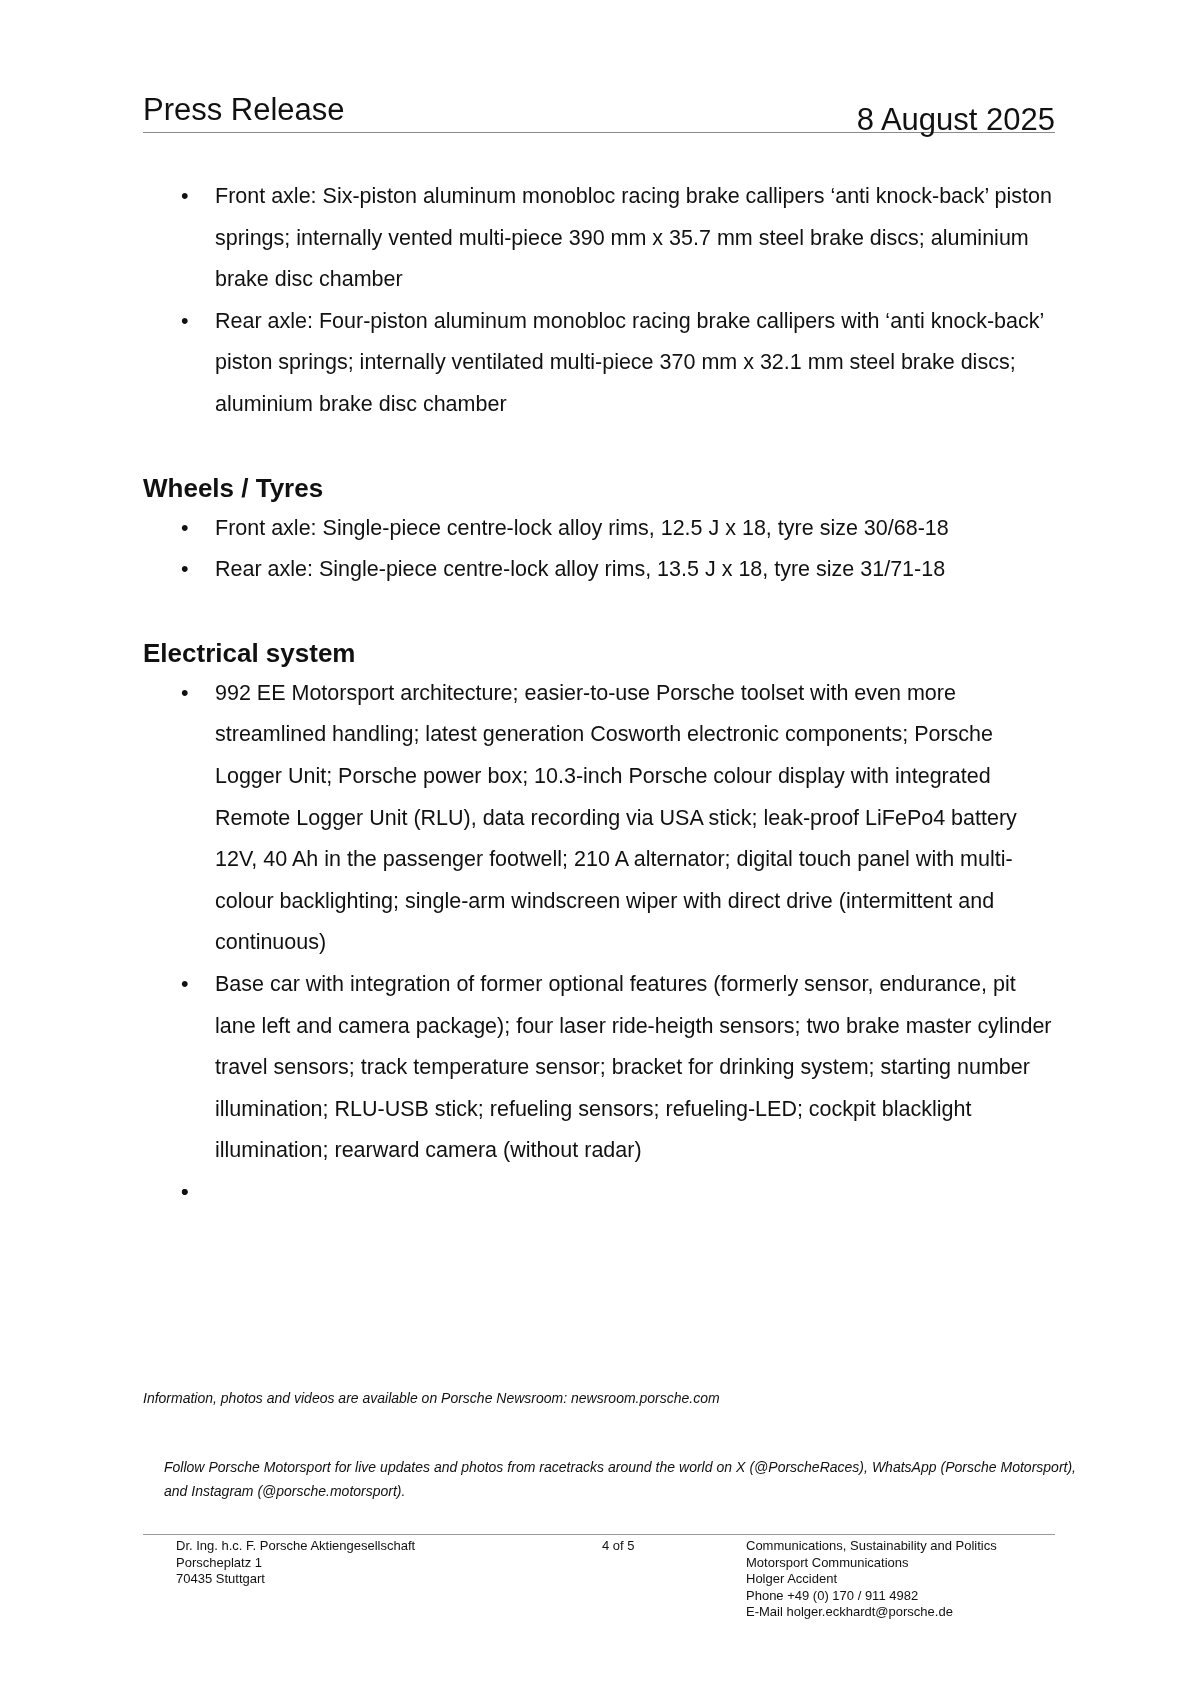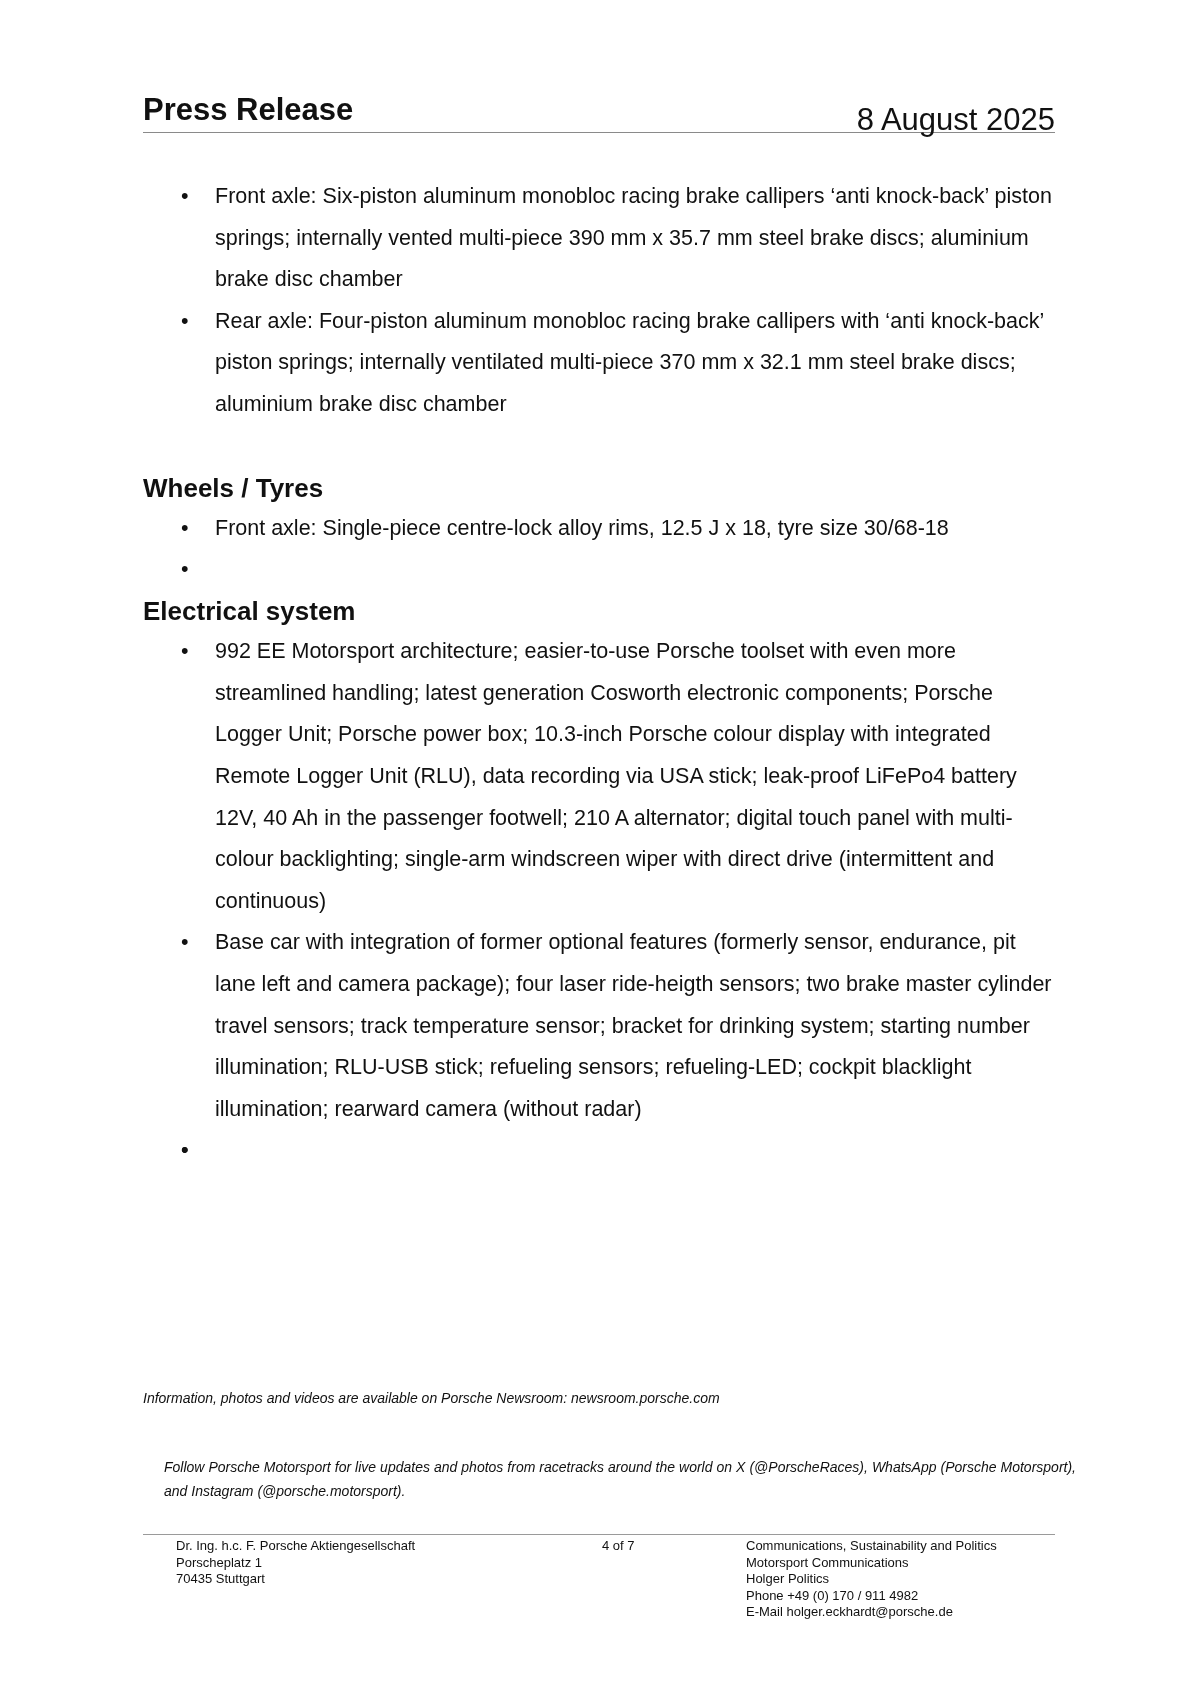--- a/index.html
+++ b/index.html
@@ -1,20 +1,20 @@
 <!DOCTYPE html>
 <html><head>
   <meta charset="utf-8">
   <style>
     html, body { margin: 0; padding: 0; background: #ffffff; }
     body { width: 1190px; height: 1683px; position: relative; overflow: hidden;
            font-family: "Liberation Sans", sans-serif; color: #111; }
     .header { position: absolute; left: 143px; top: 88px; width: 912px; height: 44px;
               border-bottom: 1px solid #8a8a8a; }
-    .header .title { position: absolute; left: 0; top: 4px; font-size: 31px; font-weight: bold; }
+    .header .title { position: absolute; left: 0; top: 4px; font-size: 31px; }
     .header .date { position: absolute; right: 0; top: 14px; font-size: 31px; }
     .content { position: absolute; left: 143px; top: 176px; width: 912px; font-size: 21.5px; }
     ul { list-style: none; margin: 0; padding: 0; }
     li { position: relative; padding-left: 72px; line-height: 41.6px; }
     li .bullet { position: absolute; left: 38px; top: 0; }
     .section-title { font-weight: bold; font-size: 26px; line-height: 40px; }
     .gap { height: 42px; }
     .note { position: absolute; left: 143px; width: 912px; font-style: italic; font-size: 14px; }
     .note1 { top: 1390px; }
     .note2 { top: 1455px; line-height: 24px; text-align: justify; text-align-last: left; margin-left: 21px; }
@@ -37,21 +37,21 @@
 <div class="content">
   <ul>
     <li><span class="bullet">•</span><span>Front axle: Six-piston aluminum monobloc racing brake callipers ‘anti knock-back’ piston springs; internally vented multi-piece 390 mm x 35.7 mm steel brake discs; aluminium brake disc chamber</span></li>
     <li><span class="bullet">•</span><span>Rear axle: Four-piston aluminum monobloc racing brake callipers with ‘anti knock-back’ piston springs; internally ventilated multi-piece 370 mm x 32.1 mm steel brake discs; aluminium brake disc chamber</span></li>
   </ul>
 
   <div class="gap"></div>
   <div class="section-title">Wheels / Tyres</div>
   <ul>
     <li><span class="bullet">•</span><span>Front axle: Single-piece centre-lock alloy rims, 12.5 J x 18, tyre size 30/68-18</span></li>
-    <li><span class="bullet">•</span></li>
+    <li><span class="bullet">•</span><span>Rear axle: Single-piece centre-lock alloy rims, 13.5 J x 18, tyre size 31/71-18</span></li>
   </ul>
 
   <div class="gap"></div>
   <div class="section-title">Electrical system</div>
   <ul>
     <li><span class="bullet">•</span><span>992 EE Motorsport architecture; easier-to-use Porsche toolset with even more streamlined handling; latest generation Cosworth electronic components; Porsche Logger Unit; Porsche power box; 10.3-inch Porsche colour display with integrated Remote Logger Unit (RLU), data recording via USA stick; leak-proof LiFePo4 battery 12V, 40 Ah in the passenger footwell; 210 A alternator; digital touch panel with multi-colour backlighting; single-arm windscreen wiper with direct drive (intermittent and continuous)</span></li>
     <li><span class="bullet">•</span><span>Base car with integration of former optional features (formerly sensor, endurance, pit lane left and camera package); four laser ride-heigth sensors; two brake master cylinder travel sensors; track temperature sensor; bracket for drinking system; starting number illumination; RLU-USB stick; refueling sensors; refueling-LED; cockpit blacklight illumination; rearward camera (without radar)</span></li>
     <li><span class="bullet">•</span></li>
     <li><span class="bullet">•</span></li>
   </ul>
@@ -61,21 +61,21 @@
 <div class="note note2">Follow Porsche Motorsport for live updates and photos from racetracks around the world on X (@PorscheRaces), WhatsApp (Porsche Motorsport), and Instagram (@porsche.motorsport).</div>
 
 <div class="footer-rule"></div>
 
 <div class="footer f-left">
   <span class="line">Dr. Ing. h.c. F. Porsche Aktiengesellschaft</span>
   <span class="line">Porscheplatz 1</span>
   <span class="line">70435 Stuttgart</span>
 </div>
 <div class="footer f-mid">
-  <span class="line">4 of 7</span>
+  <span class="line">4 of 5</span>
 </div>
 <div class="footer f-right">
   <span class="line">Communications, Sustainability and Politics</span>
   <span class="line">Motorsport Communications</span>
-  <span class="line">Holger Politics</span>
+  <span class="line">Holger Accident</span>
   <span class="line">Phone +49 (0) 170 / 911 4982</span>
   <span class="line">E-Mail holger.eckhardt@porsche.de</span>
 </div>
 
 </body></html>

